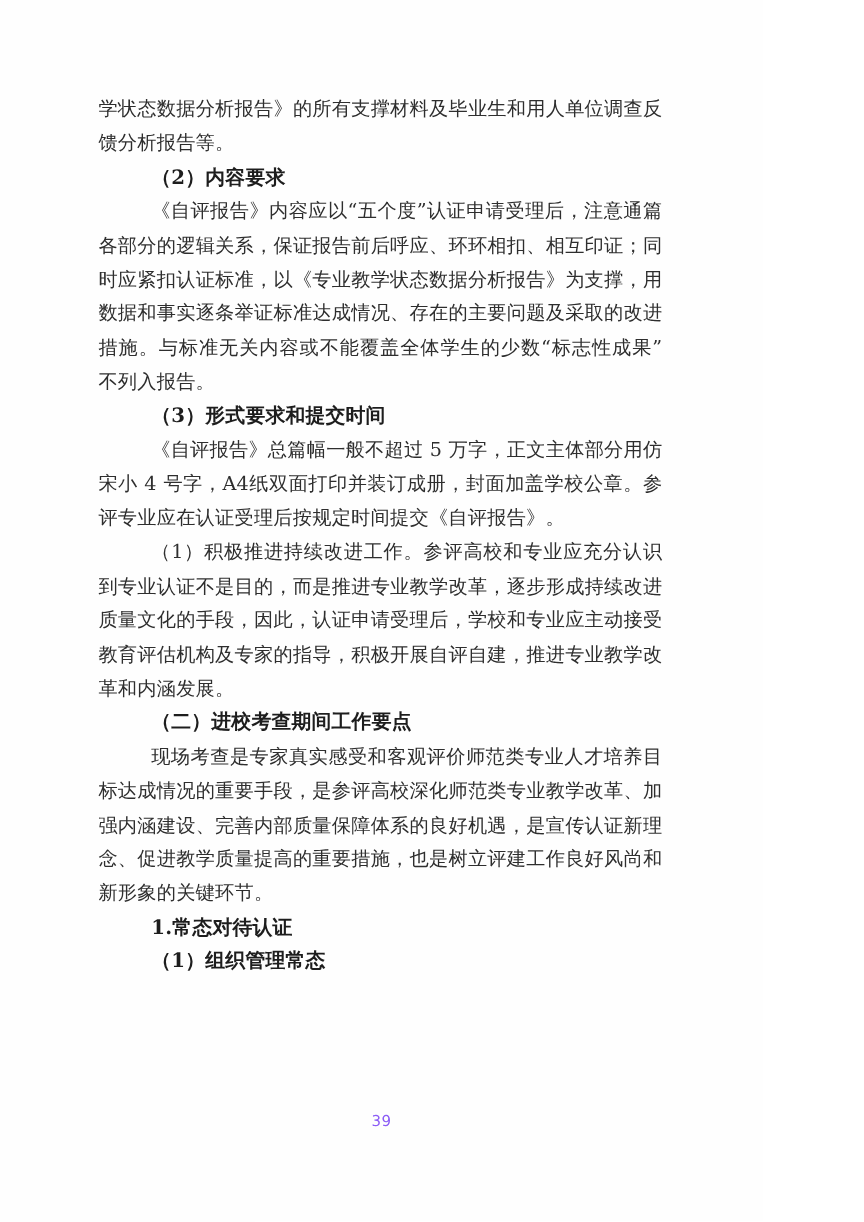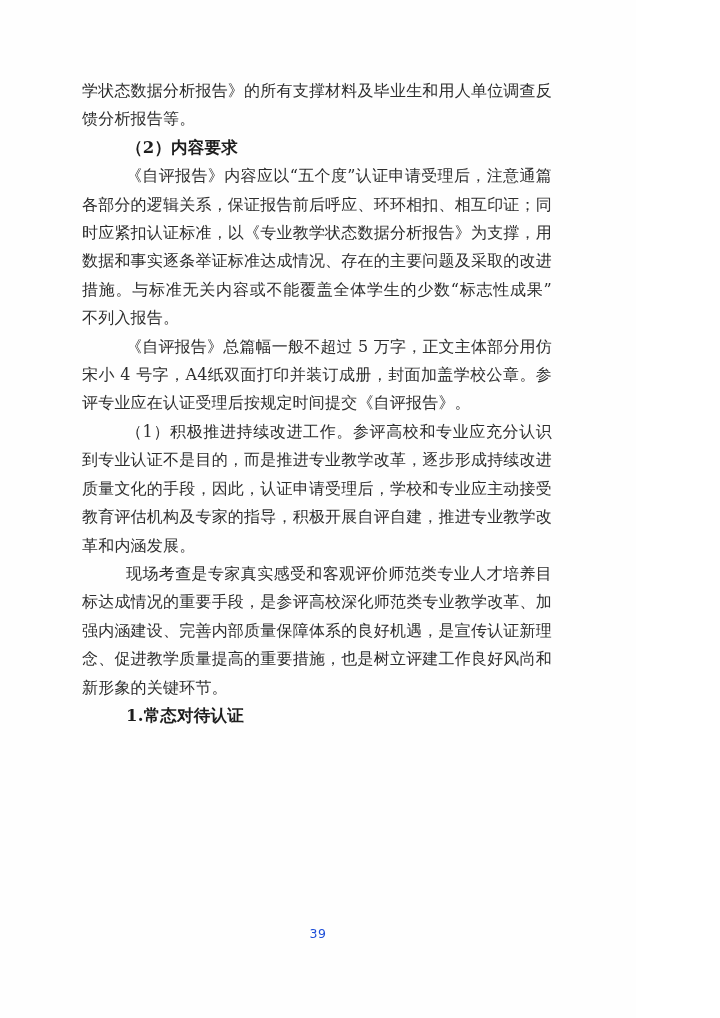--- a/index.html
+++ b/index.html
@@ -45,33 +45,36 @@
     color: #1d1d1d;
     font-size: 16.5px !important;
   }
   .footer {
     position: absolute;
     left: 0;
     right: 0;
     top: 926px;
     text-align: center;
     font-size: 12.5px;
-    color: #1d4ed8;
+    color: #8b5cf6;
     letter-spacing: 0.5px;
     font-family: "DejaVu Sans", "Liberation Sans", sans-serif;
   }
 </style>
 </head>
 <body>
 
 <div class="page">
   <div class="doc">
     <p class="p-cont">学状态数据分析报告》的所有支撑材料及毕业生和用人单位调查反馈分析报告等。</p>
     <p class="p-heading">（2）内容要求</p>
     <p class="p-body">《自评报告》内容应以“五个度”认证申请受理后，注意通篇各部分的逻辑关系，保证报告前后呼应、环环相扣、相互印证；同时应紧扣认证标准，以《专业教学状态数据分析报告》为支撑，用数据和事实逐条举证标准达成情况、存在的主要问题及采取的改进措施。与标准无关内容或不能覆盖全体学生的少数“标志性成果”不列入报告。</p>
+    <p class="p-heading">（3）形式要求和提交时间</p>
     <p class="p-body">《自评报告》总篇幅一般不超过 5 万字，正文主体部分用仿宋小 4 号字，A4纸双面打印并装订成册，封面加盖学校公章。参评专业应在认证受理后按规定时间提交《自评报告》。</p>
     <p class="p-body">（1）积极推进持续改进工作。参评高校和专业应充分认识到专业认证不是目的，而是推进专业教学改革，逐步形成持续改进质量文化的手段，因此，认证申请受理后，学校和专业应主动接受教育评估机构及专家的指导，积极开展自评自建，推进专业教学改革和内涵发展。</p>
+    <p class="p-heading">（二）进校考查期间工作要点</p>
     <p class="p-body">现场考查是专家真实感受和客观评价师范类专业人才培养目标达成情况的重要手段，是参评高校深化师范类专业教学改革、加强内涵建设、完善内部质量保障体系的良好机遇，是宣传认证新理念、促进教学质量提高的重要措施，也是树立评建工作良好风尚和新形象的关键环节。</p>
     <p class="p-heading">1.常态对待认证</p>
+    <p class="p-heading">（1）组织管理常态</p>
   </div>
 
   <div class="footer">39</div>
 </div>
 
 </body></html>

